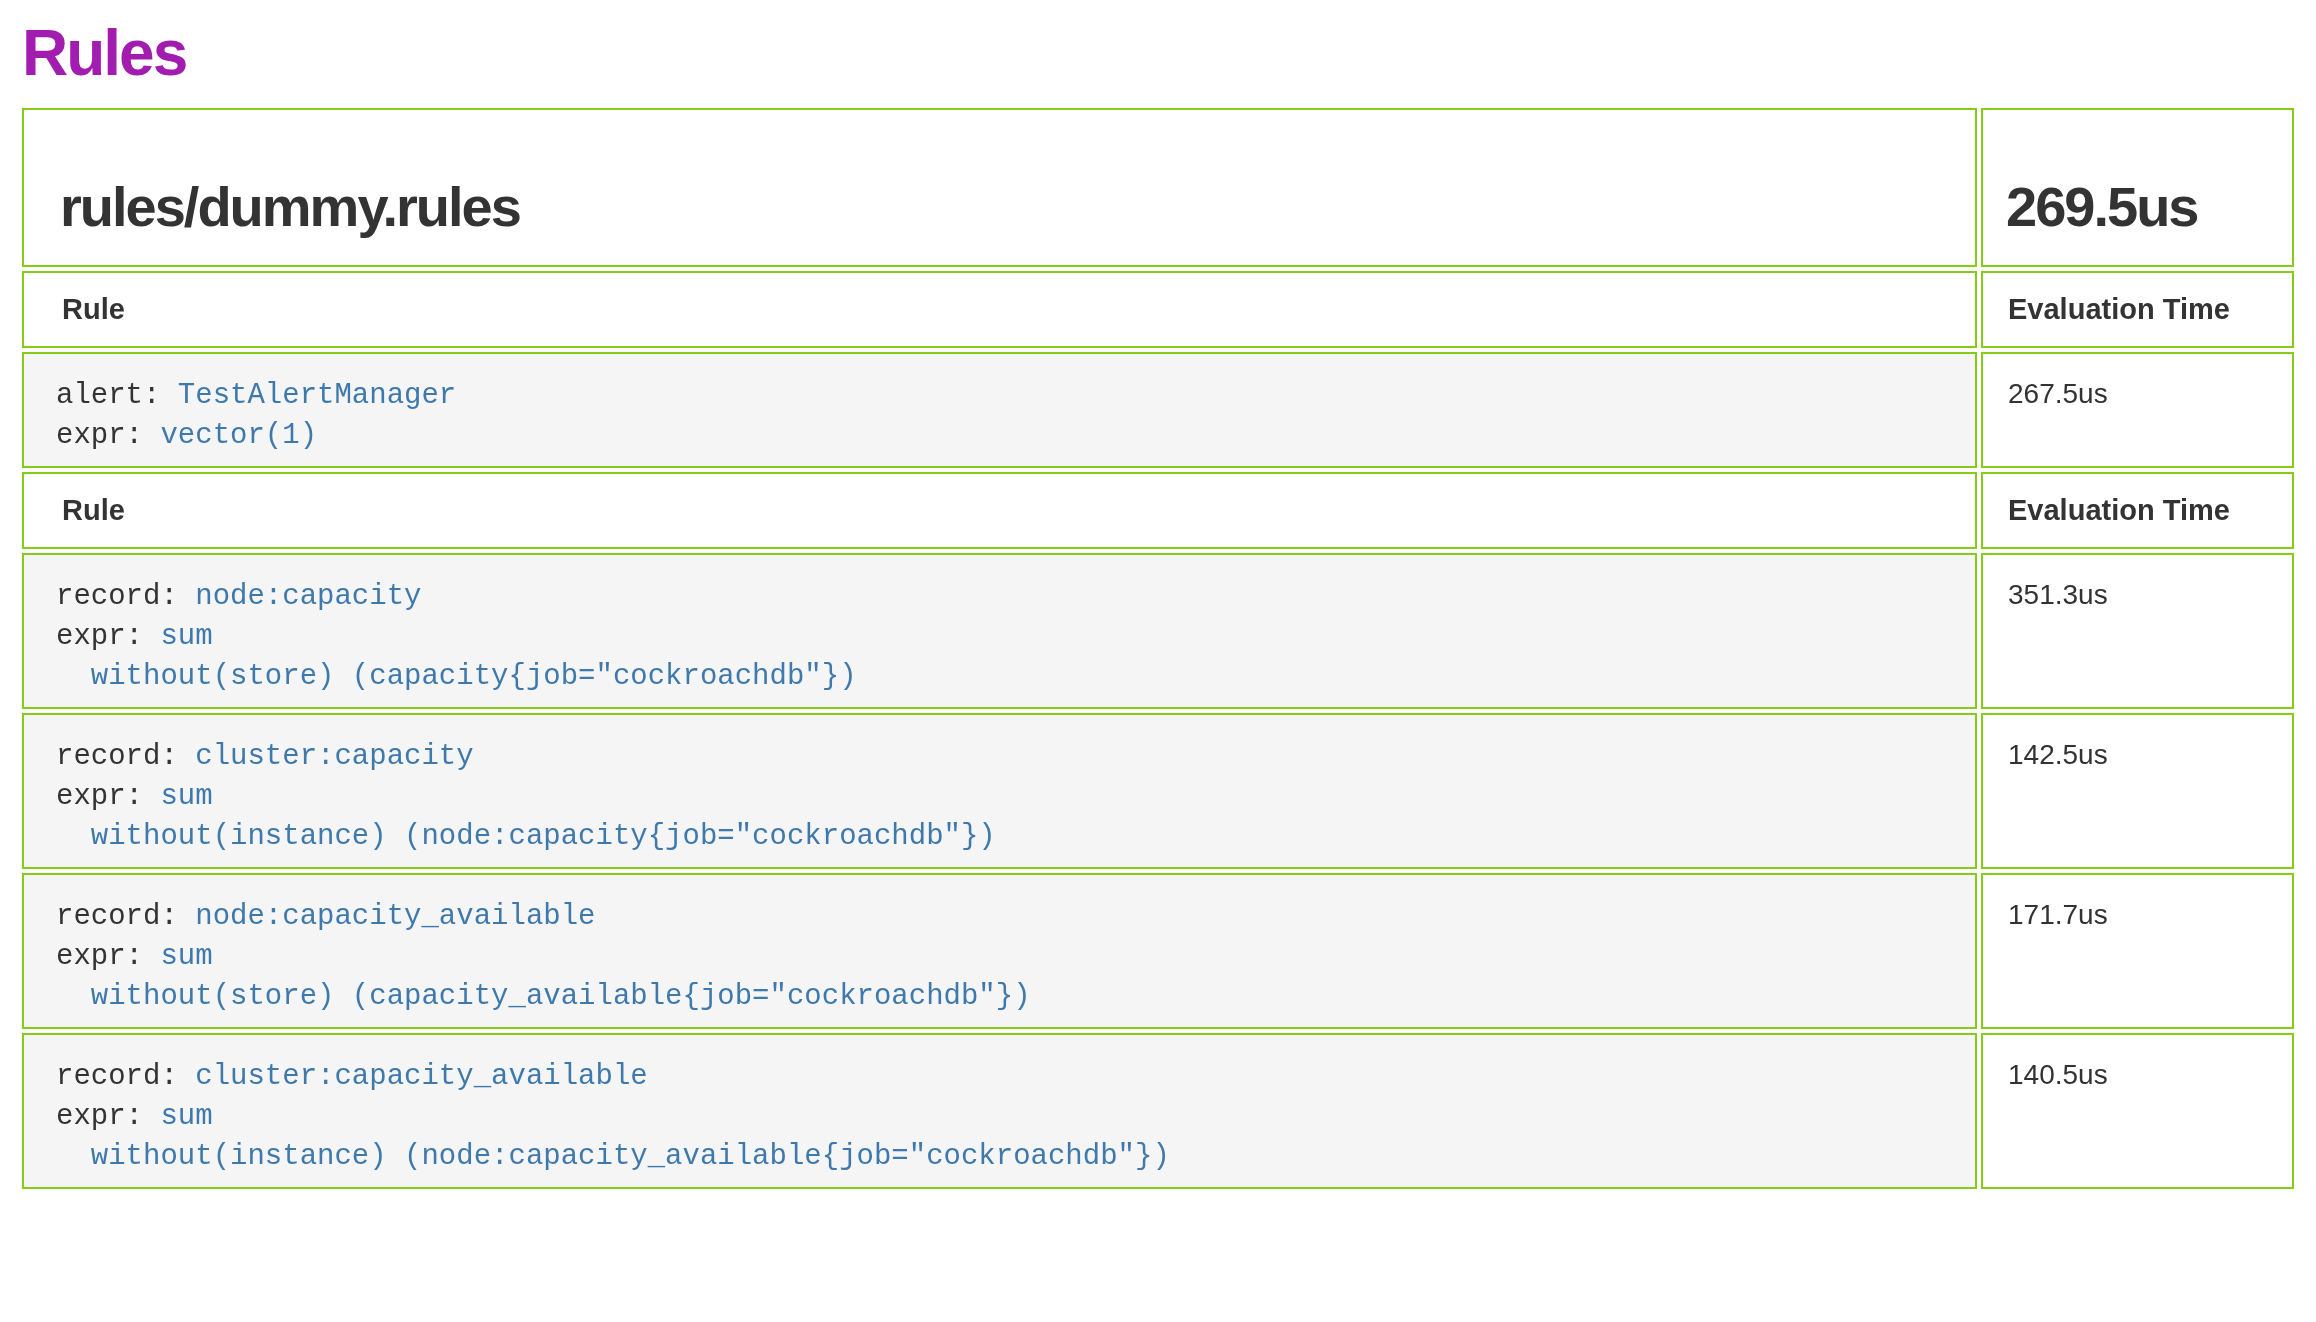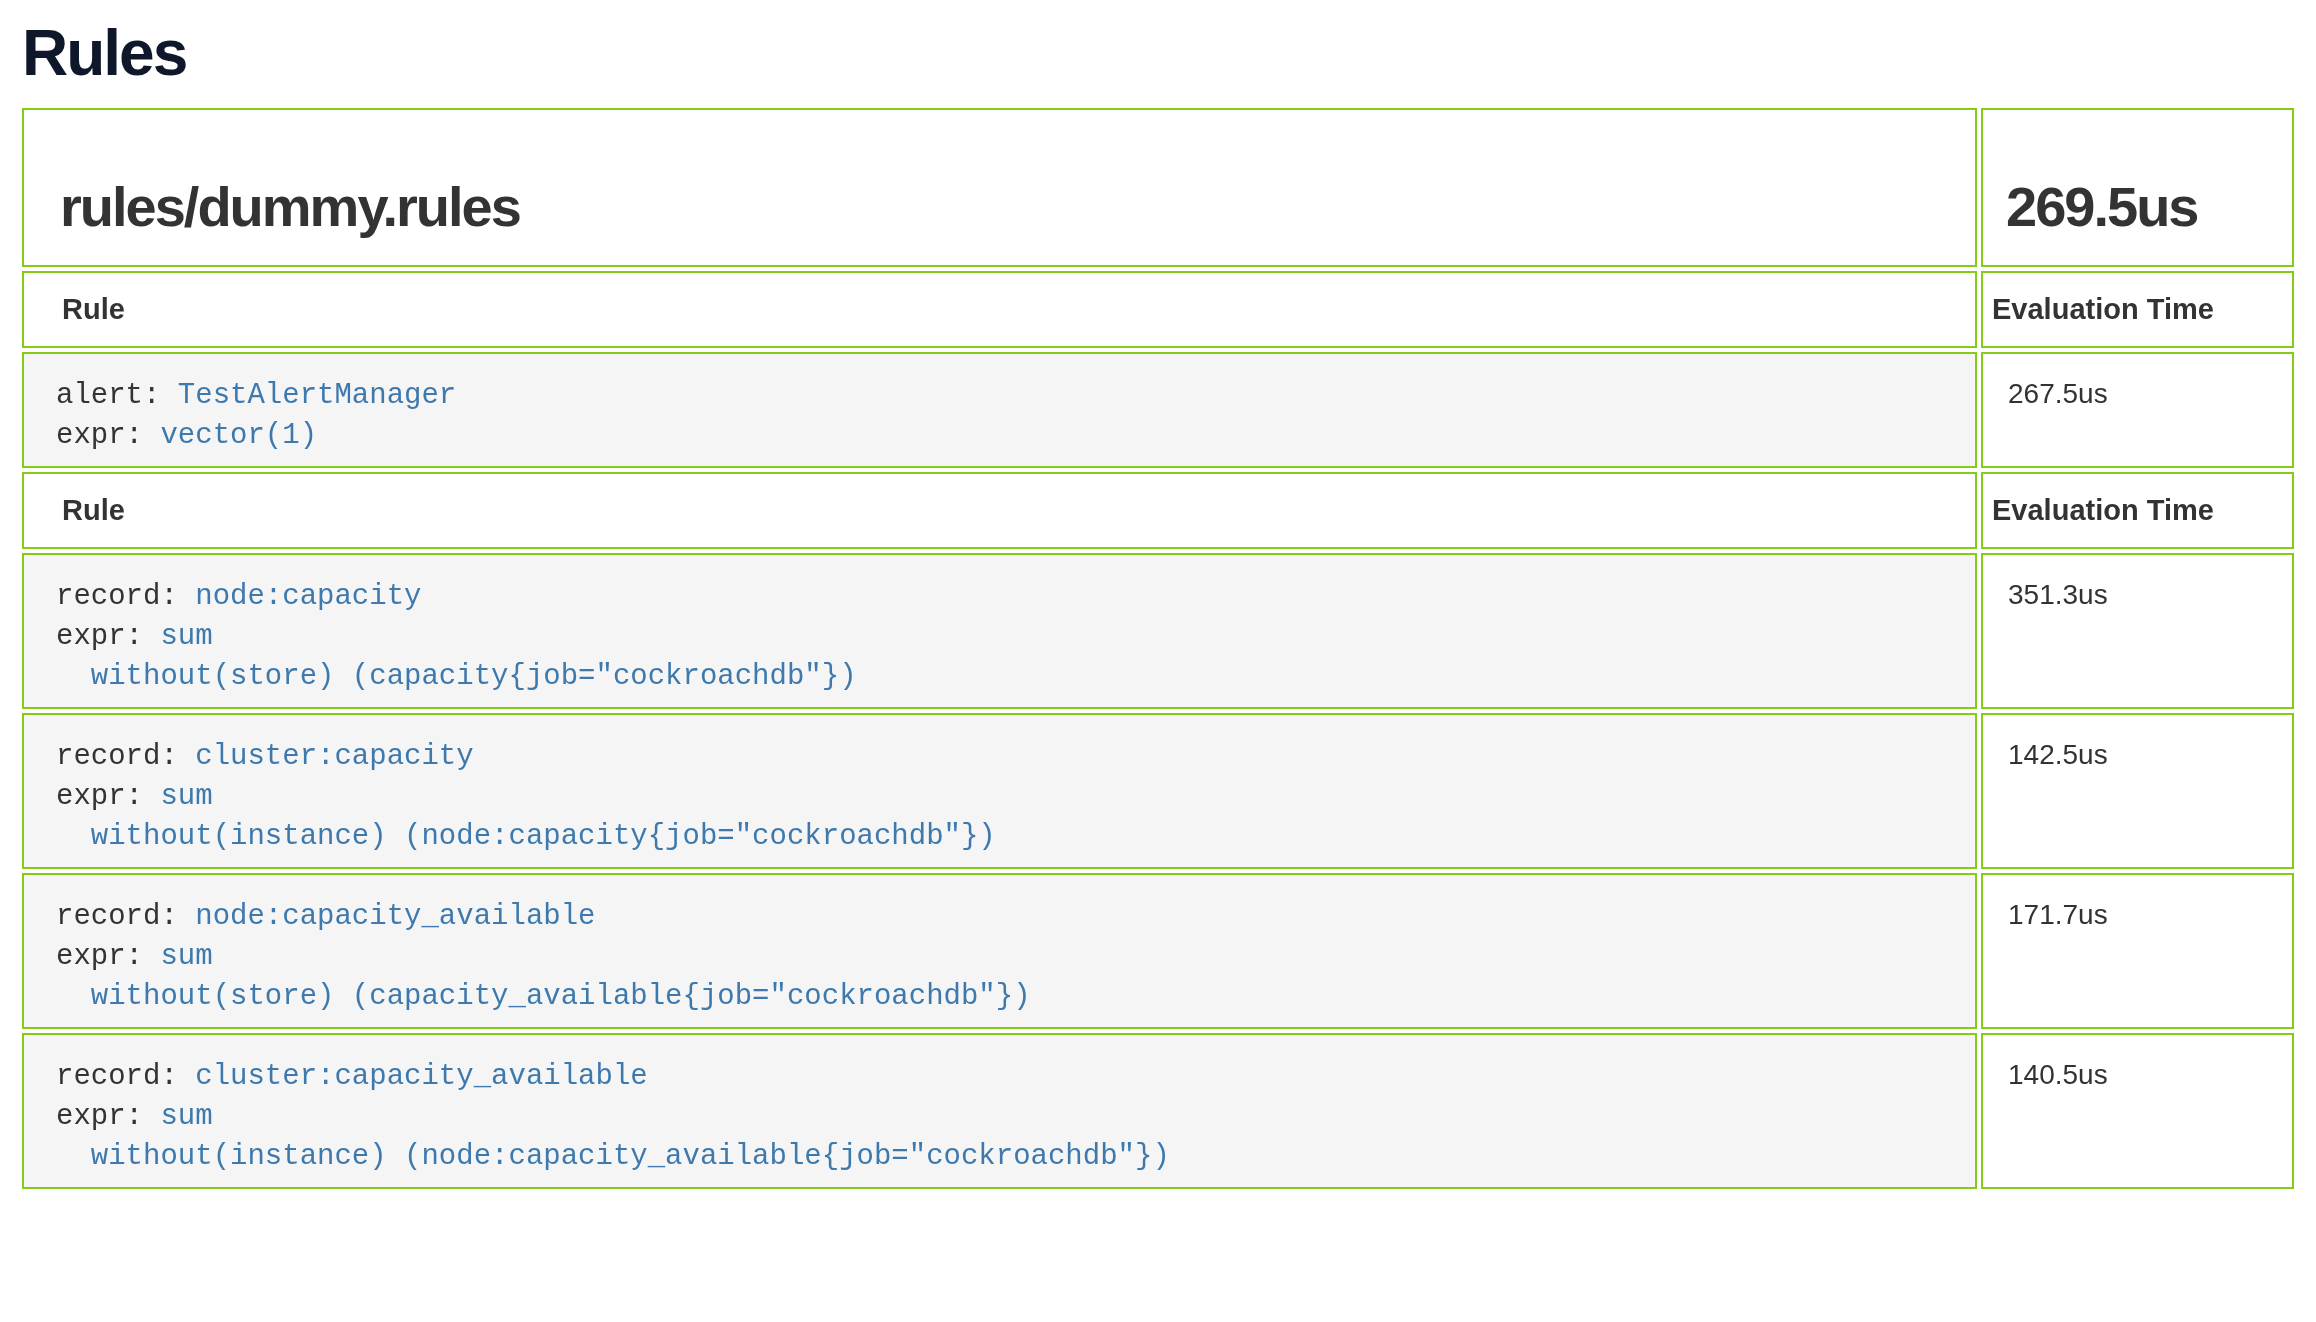--- a/index.html
+++ b/index.html
@@ -10,21 +10,21 @@
     box-sizing: border-box;
     background: #ffffff;
     color: #333333;
     font-family: "Liberation Sans", "DejaVu Sans", sans-serif;
     padding: 0 18px;
   }
   h1 {
     font-size: 64px;
     font-weight: bold;
     letter-spacing: -2px;
-    color: #0f172a;
+    color: #a21caf;
     margin: 16px 0 14px 4px;
   }
   table.rules-table {
     width: 100%;
     table-layout: fixed;
     border-collapse: separate;
     border-spacing: 4px;
   }
   td, th {
     border: 2px solid #84cc16;
@@ -42,21 +42,21 @@
     color: #333333;
     margin: 58px 0 20px 0;
     white-space: nowrap;
   }
   th {
     font-size: 29px;
     font-weight: bold;
     color: #333333;
     padding: 20px 12px 20px 38px;
   }
-  th.time-col-head { padding-left: 9px; }
+  th.time-col-head { padding-left: 25px; }
   td.rule-cell {
     background: #f5f5f5;
     padding: 22px 12px 10px 32px;
   }
   .code-line {
     font-family: "Liberation Mono", "DejaVu Sans Mono", monospace;
     font-size: 29px;
     line-height: 40px;
     white-space: pre;
     color: #333333;

